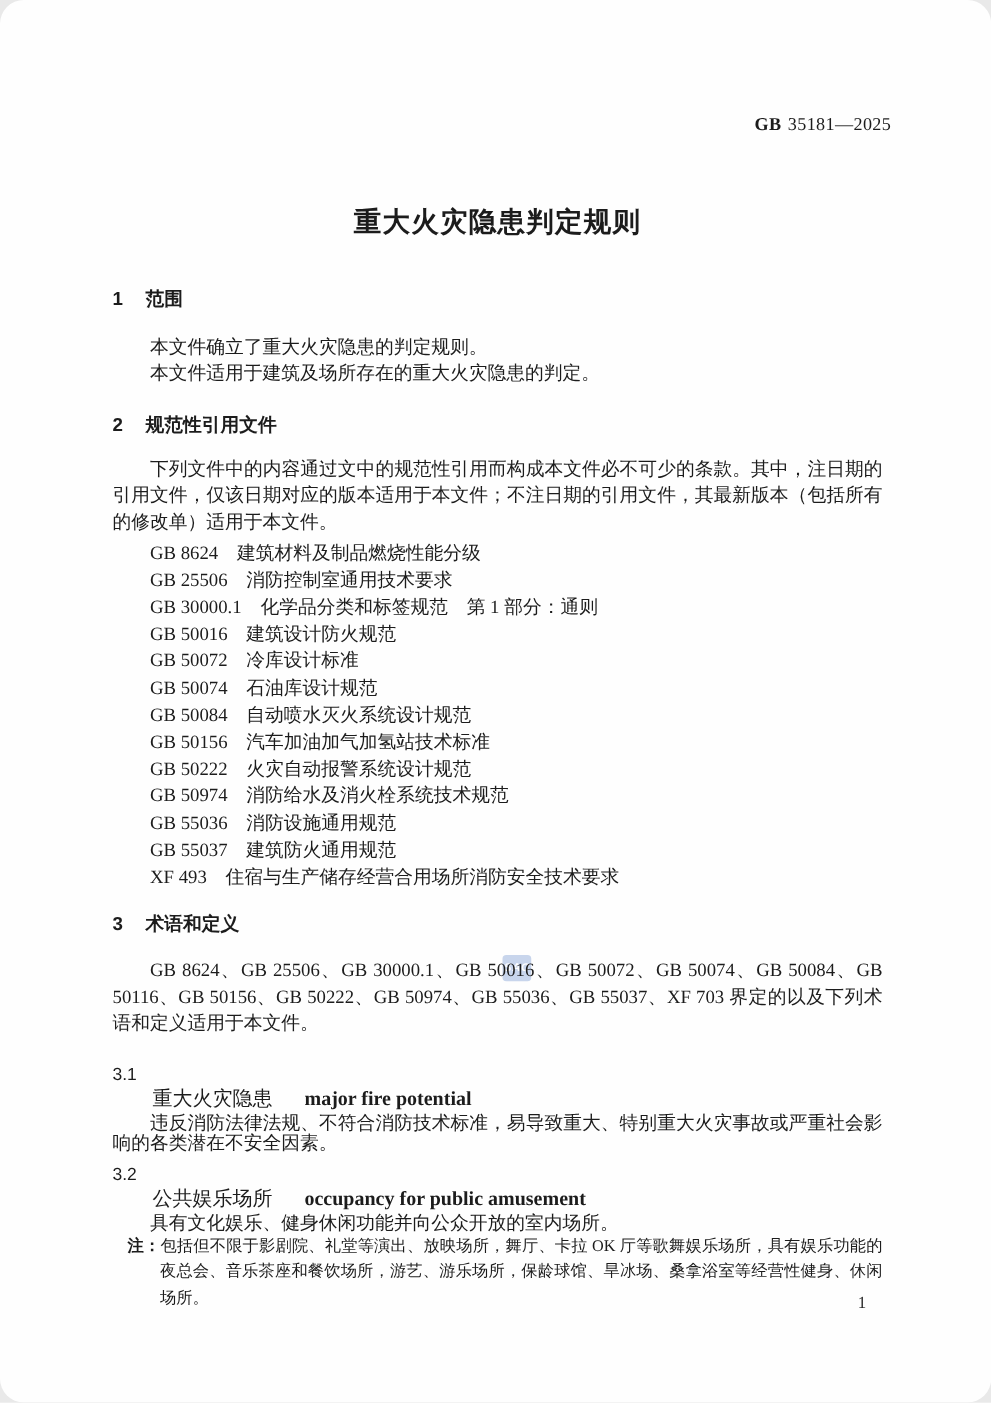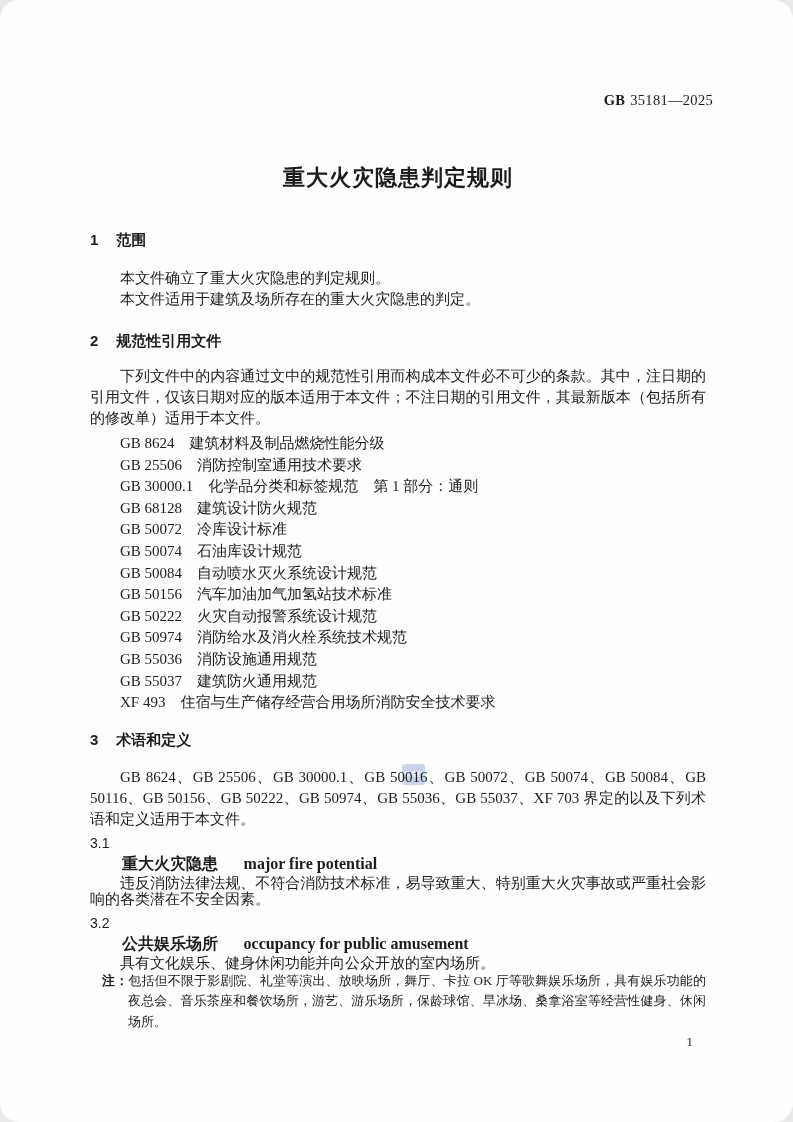--- a/index.html
+++ b/index.html
@@ -66,33 +66,33 @@
   .ref-list { margin-top: 4px; }
   .ref-item {
     padding-left: 2em;
     font-size: 15px;
     line-height: 21.6px;
     white-space: nowrap;
   }
   .ref-code { margin-right: 1em; }
   
   .term-num {
-    margin-top: 3px;
+    margin-top: 19px;
     font-family: "Liberation Sans", "DejaVu Sans", sans-serif;
     font-size: 14px;
     line-height: 20px;
   }
   .term-num-2 { margin-top: 6px; }
   .term-line {
     padding-left: 2em;
     line-height: 22px;
   }
   .term-zh {
     font-family: "Liberation Sans", "DejaVu Sans", sans-serif;
-    font-weight: bold;
+    font-weight: normal;
     font-size: 16px;
     margin-right: 1.6em;
   }
   .term-en {
     font-family: "Liberation Serif", "DejaVu Serif", serif;
     font-weight: bold;
     font-size: 16px;
   }
   .term-def {
     margin: 0;
@@ -173,21 +173,21 @@
       <div class="ref-item">
           <span class="ref-code">GB 8624</span><span class="ref-title">建筑材料及制品燃烧性能分级</span>
         </div>
         <div class="ref-item">
           <span class="ref-code">GB 25506</span><span class="ref-title">消防控制室通用技术要求</span>
         </div>
         <div class="ref-item">
           <span class="ref-code">GB 30000.1</span><span class="ref-title">化学品分类和标签规范　第 1 部分：通则</span>
         </div>
         <div class="ref-item">
-          <span class="ref-code">GB 68128</span><span class="ref-title">建筑设计防火规范</span>
+          <span class="ref-code">GB 50016</span><span class="ref-title">建筑设计防火规范</span>
         </div>
         <div class="ref-item">
           <span class="ref-code">GB 50072</span><span class="ref-title">冷库设计标准</span>
         </div>
         <div class="ref-item">
           <span class="ref-code">GB 50074</span><span class="ref-title">石油库设计规范</span>
         </div>
         <div class="ref-item">
           <span class="ref-code">GB 50084</span><span class="ref-title">自动喷水灭火系统设计规范</span>
         </div>

